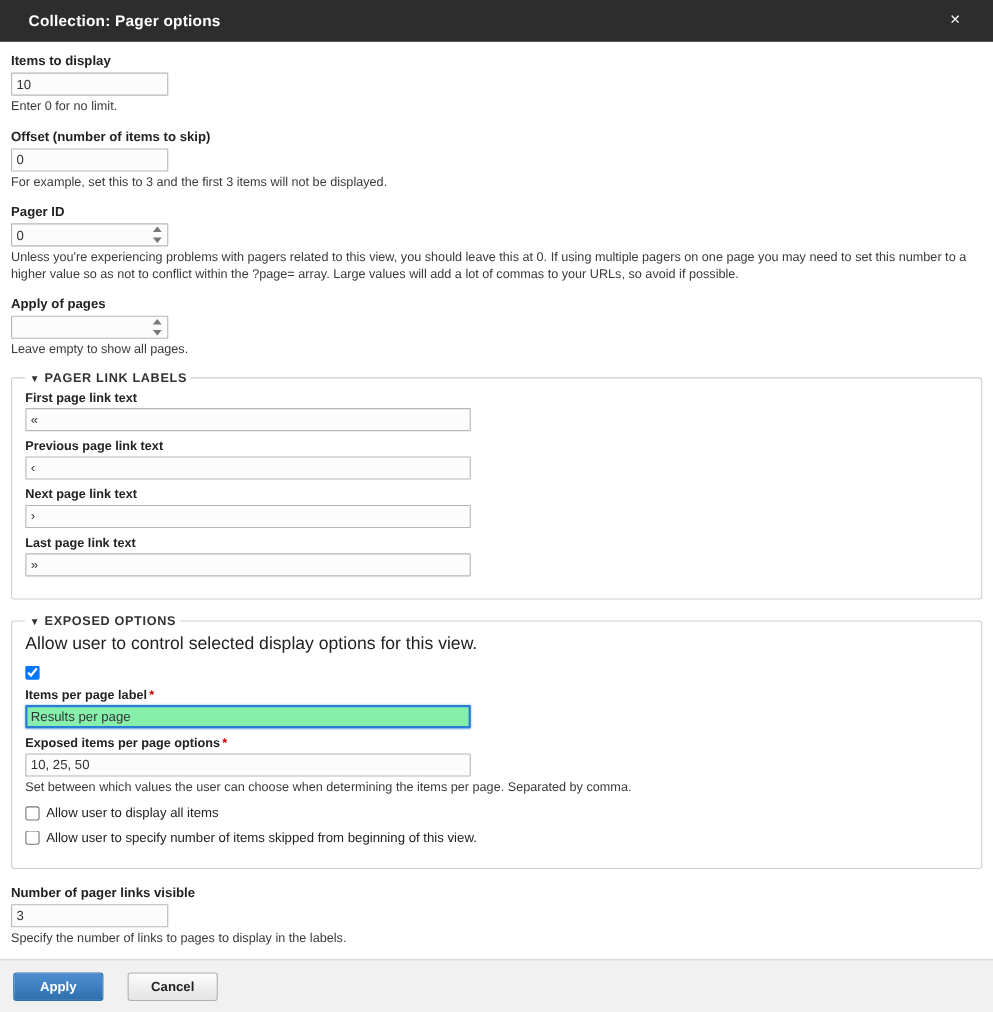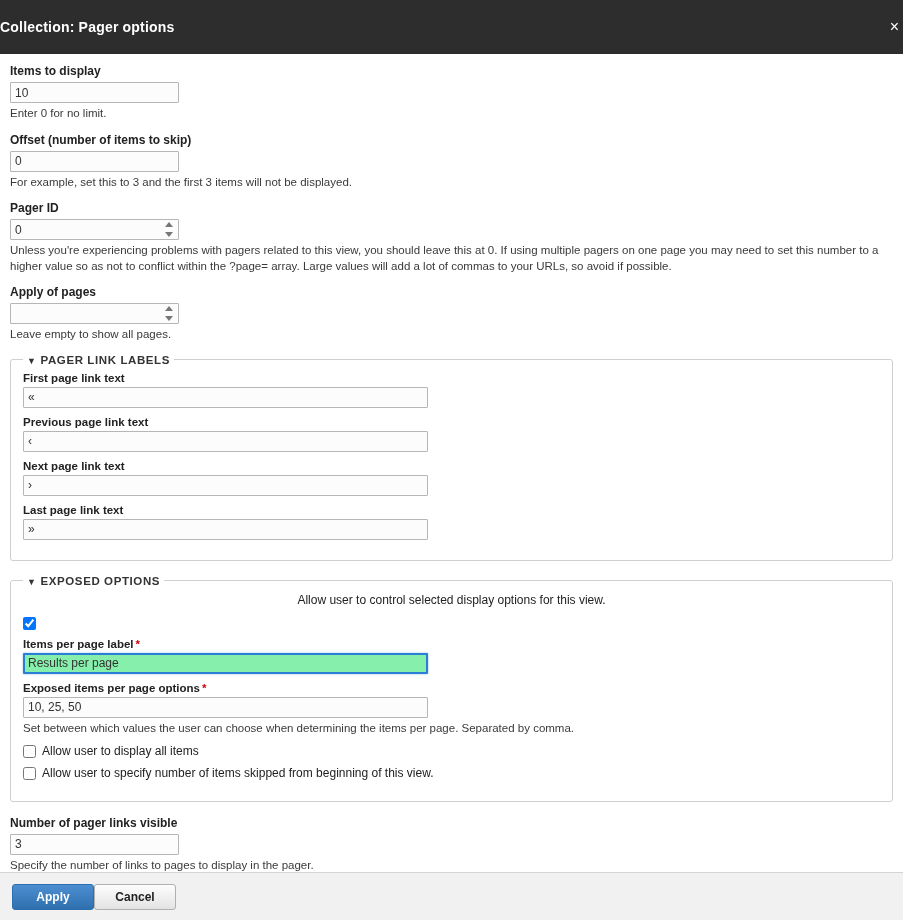--- a/index.html
+++ b/index.html
@@ -14,26 +14,26 @@
     color: #222222;
     overflow: hidden;
   }
   .dialog {
     width: 903px;
     height: 920px;
     position: relative;
     background: #ffffff;
   }
   .titlebar {
-    height: 54px;
+    height: 38px;
     background: #2d2d2d;
     color: #ffffff;
     display: flex;
     align-items: center;
-    padding: 0 0;
+    padding: 0 26px;
     justify-content: space-between;
   }
   .titlebar .title {
     font-size: 14px;
     font-weight: bold;
     letter-spacing: 0.2px;
   }
   .titlebar .close {
     font-size: 16px;
     color: #ffffff;
@@ -58,21 +58,21 @@
   input.text {
     font-family: "Liberation Sans", sans-serif;
     font-size: 12px;
     padding: 3px 4px;
     border: 1px solid #b6b6b6;
     background: #fcfcfc;
     color: #333;
     height: 21px;
     border-radius: 1px;
   }
-  input.small { width: 169px; }
+  input.small { width: 143px; }
   input.focused {
     border: 2px solid #2a7fd4;
     background: #86efac;
     box-shadow: 0 0 2px rgba(42,127,212,0.6);
     padding: 2px 3px;
   }
   .desc {
     font-size: 11.5px;
     color: #3a3a3a;
     margin-top: 3px;
@@ -123,31 +123,31 @@
     display: flex;
     align-items: flex-start;
     margin-bottom: 8px;
     gap: 6px;
   }
   .checkrow input[type=checkbox] {
     margin: 1px 0 0 0;
     width: 13px; height: 13px;
   }
   .checkrow span { font-size: 12px; color: #222; line-height: 1.2; }
-  .statictext { font-size: 12px; color: #222; margin-bottom: 9px; text-align: center; }
+  .statictext { font-size: 16px; color: #222; margin-bottom: 9px; }
   .footer {
     position: absolute;
     left: 0; right: 0; bottom: 0;
     height: 48px;
     background: #f1f1f1;
     border-top: 1px solid #d4d4d4;
     display: flex;
     align-items: center;
     padding-left: 12px;
-    gap: 0;
+    gap: 22px;
   }
   .btn {
     font-family: "Liberation Sans", sans-serif;
     font-size: 12px;
     padding: 5px 16px;
     border-radius: 3px;
     cursor: pointer;
     border: 1px solid #2a6fb0;
     font-weight: bold;
   }
@@ -263,21 +263,21 @@
 
       <div class="checkrow">
         <input type="checkbox" style="">
         <span>Allow user to specify number of items skipped from beginning of this view.</span>
       </div>
     </fieldset>
 
     <div class="field">
       <label class="flabel">Number of pager links visible</label>
       <input class="text small" type="text" value="3" style="">
-      <div class="desc">Specify the number of links to pages to display in the pager.</div>
+      <div class="desc">Specify the number of links to pages to display in the labels.</div>
     </div>
 
   </div>
 
   <div class="footer">
     <button class="btn primary">Apply</button>
     <button class="btn secondary">Cancel</button>
   </div>
 
 </div>

